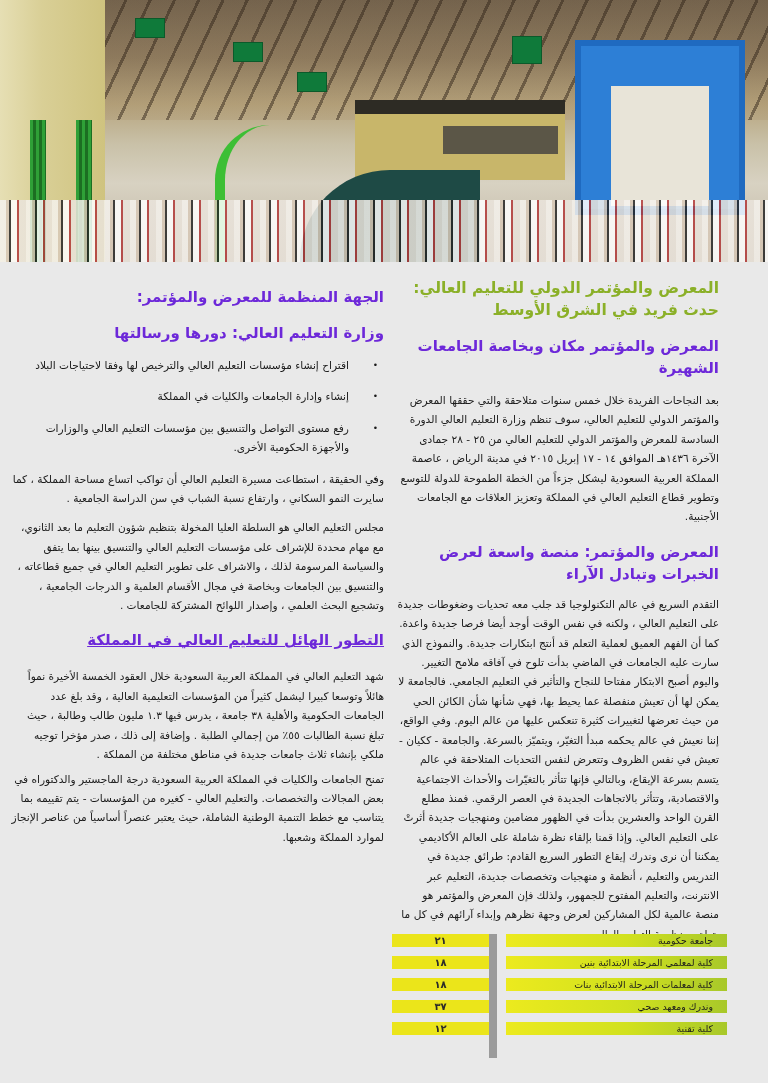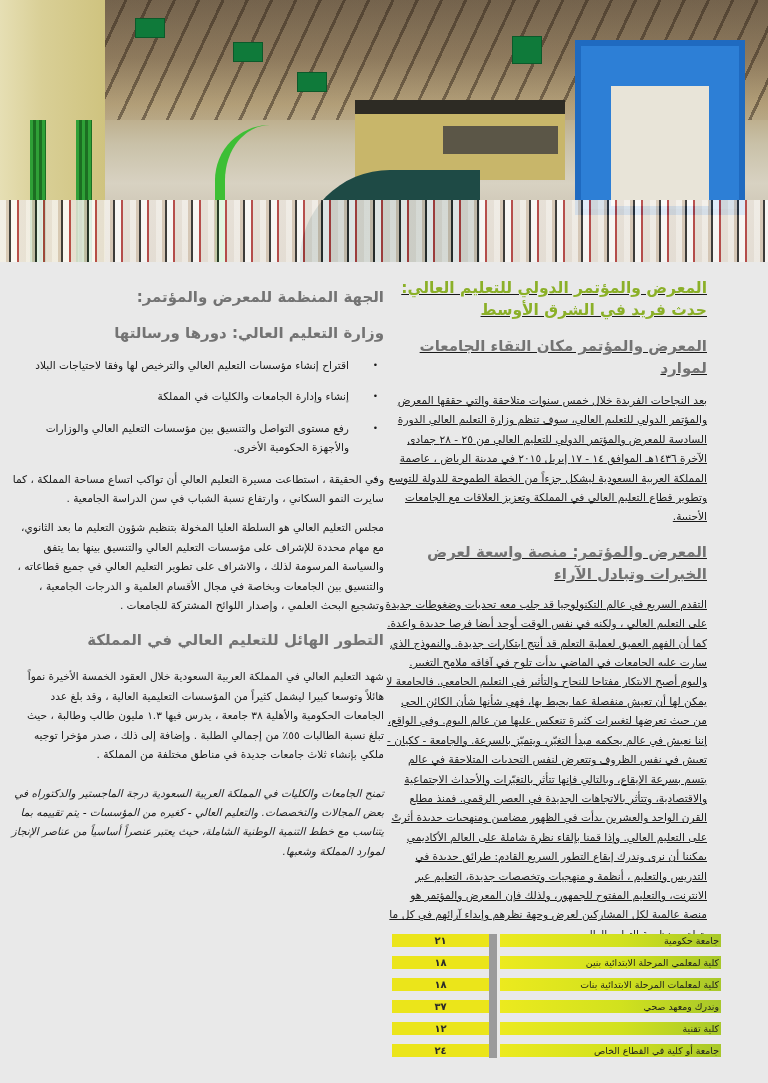--- a/index.html
+++ b/index.html
@@ -20,52 +20,52 @@
   .hero .booth-blue .inner { position:absolute; left:30px; top:40px; width:98px; height:120px; background:#e8e4d8; }
   .hero .booth-gold { position:absolute; left:355px; top:100px; width:210px; height:80px; background:#c8b66a; border-top:14px solid #2d2b24; }
   .hero .booth-gold .name { position:absolute; left:88px; top:12px; width:115px; height:28px; background:#5b5647; }
   .hero .arch-green { position:absolute; left:215px; top:125px; width:55px; height:140px; border-left:10px solid #3dbf35; border-radius:60px 0 0 0; }
   .hero .booth-dark { position:absolute; left:300px; top:170px; width:180px; height:92px; background:#1e4a45; border-radius:90px 0 0 0; }
   .hero .crowd { position:absolute; left:0; top:200px; width:768px; height:62px;
     background: repeating-linear-gradient(90deg, #f5f2ed 0 6px, #d8c9b8 6px 9px, #262626 9px 11px, #ffffff 11px 17px, #b23a3a 17px 19px, #eae4dc 19px 26px); opacity:.85; }
   .hero .flag { position:absolute; width:30px; height:20px; background:#0f7a3a; border:1px solid #0b5a2a; }
 
   .col { position: absolute; top: 272px; direction: rtl; text-align: right; }
-  .col-right { left: 384px; width: 323px; text-decoration: underline; }
+  .col-right { left: 396px; width: 323px; }
   .col-left { left: 9px; width: 375px; }
 
   .title-green { color: #8bb028; font-size: 15.5px; font-weight: bold; line-height: 22px; margin-top: 5px; }
-  h2.sec { font-size: 15px; font-weight: bold; line-height: 22px; color: #737373; margin-top: 14px; }
+  h2.sec { font-size: 15px; font-weight: bold; line-height: 22px; color: #6d28d9; margin-top: 14px; }
   p.body { font-size: 10.6px; line-height: 19.4px; color: #1b1b1b; }
 
   .r-h1 { margin-top: 12px; }
   .r-p1 { margin-top: 12px; }
   .r-h2 { margin-top: 14px; }
   .r-p2 { margin-top: 10px; }
 
   .l-h1 { margin-top: 2px; }
   .l-h2 { margin-top: 10px; }
   .l-p1 { margin-top: 11px; }
   ul.bullets { list-style: none; margin-top: 12px; margin-right: 0; }
   ul.bullets li { position: relative; padding-right: 35px; font-size: 10.6px; line-height: 19.4px; margin-bottom: 12px; }
   ul.bullets li .dot { position: absolute; right: 6px; top: 0; font-size: 9px; }
   .l-h3 { margin-top: 4px; }
   .l-p2 { margin-top: 10px; }
   .l-p3 { margin-top: 10px; }
-  .l-h4 { margin-top: 14px; }
+  .l-h4 { margin-top: 14px; text-decoration: underline; }
   .l-p4 { margin-top: 16px; }
-  .l-p5 { margin-top: 19px; font-style: italic; }
+  .l-p5 { margin-top: 5px; }
 
   .stats { position: absolute; left: 392px; top: 934px; width: 326px; height: 124px; }
   .stats .divider { position: absolute; left: 97px; top: 0; width: 8px; height: 124px; background: #9b9b9b; }
   .stats .row { position: absolute; left: 0; width: 326px; height: 16px; }
   .stats .row .val { position: absolute; left: 0; top: 0; width: 97px; height: 13px; background: #ebe51a; color: #2a2a2a; font-size: 10px; line-height: 13px; text-align: center; font-weight: bold; }
-  .stats .row .lbl { position: absolute; left: 108px; top: 0; width: 221px; height: 13px;
+  .stats .row .lbl { position: absolute; left: 114px; top: 0; width: 221px; height: 13px;
     background: linear-gradient(90deg, #ecea1e 0%, #d1e11e 55%, #a8c82a 100%);
-    direction: rtl; text-align: right; padding-right: 2px; font-size: 9.4px; line-height: 13px; color: #1b1b1b; }
+    direction: rtl; text-align: right; padding-right: 14px; font-size: 9.4px; line-height: 13px; color: #1b1b1b; }
 </style>
 </head>
 <body>
 
 <div class="hero">
   <div class="roof"></div>
   <div class="flag" style="left:135px;top:18px"></div>
   <div class="flag" style="left:233px;top:42px"></div>
   <div class="flag" style="left:297px;top:72px"></div>
   <div class="flag" style="left:512px;top:36px;height:28px"></div>
@@ -79,21 +79,21 @@
   <div class="booth-blue">
       <div class="inner"></div>
     </div>
   <div class="arch-green"></div>
   <div class="booth-dark"></div>
   <div class="crowd"></div>
 </div>
 
 <div class="col col-right">
   <div class="title-green">المعرض والمؤتمر الدولي للتعليم العالي: حدث فريد في الشرق الأوسط</div>
-  <h2 class="sec r-h1">المعرض والمؤتمر مكان التقاء الجامعات لموارد</h2>
+  <h2 class="sec r-h1">المعرض والمؤتمر مكان وبخاصة الجامعات الشهيرة</h2>
   <p class="body r-p1">بعد النجاحات الفريدة خلال خمس سنوات متلاحقة والتي حققها المعرض والمؤتمر الدولي للتعليم العالي، سوف تنظم وزارة التعليم العالي الدورة السادسة للمعرض والمؤتمر الدولي للتعليم العالي من ٢٥ - ٢٨ جمادى الآخرة ١٤٣٦هـ الموافق ١٤ - ١٧ إبريل ٢٠١٥ في مدينة الرياض ، عاصمة المملكة العربية السعودية ليشكل جزءاً من الخطة الطموحة للدولة للتوسع وتطوير قطاع التعليم العالي في المملكة وتعزيز العلاقات مع الجامعات الأجنبية.</p>
   <h2 class="sec r-h2">المعرض والمؤتمر: منصة واسعة لعرض الخبرات وتبادل الآراء</h2>
   <p class="body r-p2">التقدم السريع في عالم التكنولوجيا قد جلب معه تحديات وضغوطات جديدة على التعليم العالي ، ولكنه في نفس الوقت أوجد أيضا فرصا جديدة واعدة. كما أن الفهم العميق لعملية التعلم قد أنتج ابتكارات جديدة. والنموذج الذي سارت عليه الجامعات في الماضي بدأت تلوح في آفاقه ملامح التغيير. واليوم أصبح الابتكار مفتاحا للنجاح والتأثير في التعليم الجامعي. فالجامعة لا يمكن لها أن تعيش منفصلة عما يحيط بها، فهي شأنها شأن الكائن الحي من حيث تعرضها لتغييرات كثيرة تنعكس عليها من عالم اليوم. وفي الواقع، إننا نعيش في عالم يحكمه مبدأ التغيّر، ويتميّز بالسرعة. والجامعة - ككيان - تعيش في نفس الظروف وتتعرض لنفس التحديات المتلاحقة في عالم يتسم بسرعة الإيقاع، وبالتالي فإنها تتأثر بالتغيّرات والأحداث الاجتماعية والاقتصادية، وتتأثر بالاتجاهات الجديدة في العصر الرقمي. فمنذ مطلع القرن الواحد والعشرين بدأت في الظهور مضامين ومنهجيات جديدة أثرتْ على التعليم العالي. وإذا قمنا بإلقاء نظرة شاملة على العالم الأكاديمي يمكننا أن نرى وندرك إيقاع التطور السريع القادم: طرائق جديدة في التدريس والتعليم ، أنظمة و منهجيات وتخصصات جديدة، التعليم عبر الانترنت، والتعليم المفتوح للجمهور، ولذلك فإن المعرض والمؤتمر هو منصة عالمية لكل المشاركين لعرض وجهة نظرهم وإبداء آرائهم في كل ما يتعلق بمنظومة التعليم العالي.</p>
 </div>
 
 <div class="col col-left">
   <h2 class="sec l-h1">الجهة المنظمة للمعرض والمؤتمر:</h2>
   <h2 class="sec l-h2">وزارة التعليم العالي: دورها ورسالتها</h2>
   <ul class="bullets">
     <li><span class="dot">•</span><span>اقتراح إنشاء مؤسسات التعليم العالي والترخيص لها وفقا لاحتياجات البلاد</span></li>
@@ -123,17 +123,13 @@
     <div class="lbl">كلية لمعلمات المرحلة الابتدائية بنات</div>
   </div>
   <div class="row" style="top:66px">
     <div class="val">٣٧</div>
     <div class="lbl">وندرك ومعهد صحي</div>
   </div>
   <div class="row" style="top:88px">
     <div class="val">١٢</div>
     <div class="lbl">كلية تقنية</div>
   </div>
-  <div class="row" style="top:110px">
-    <div class="val">٢٤</div>
-    <div class="lbl">جامعة أو كلية في القطاع الخاص</div>
-  </div>
 </div>
 
 </body></html>

